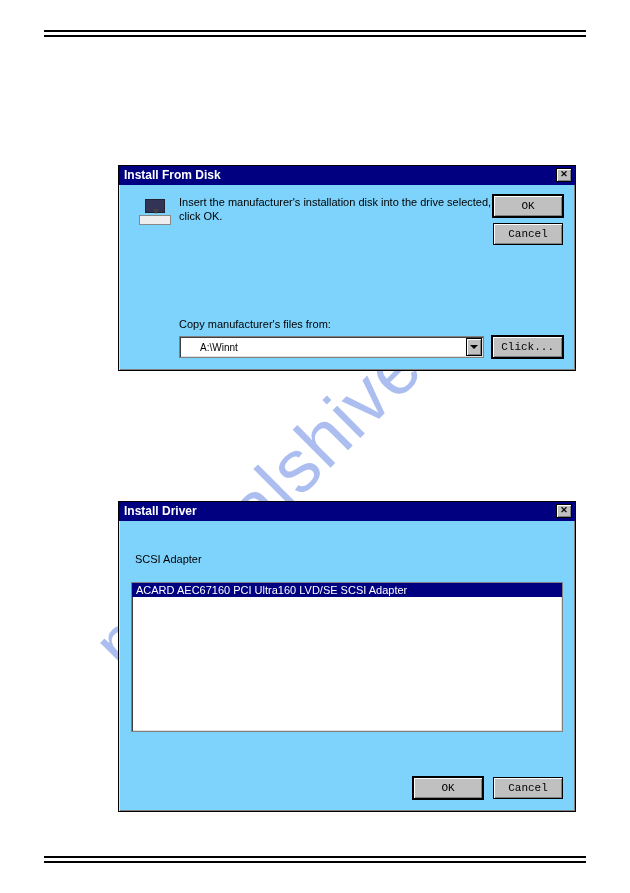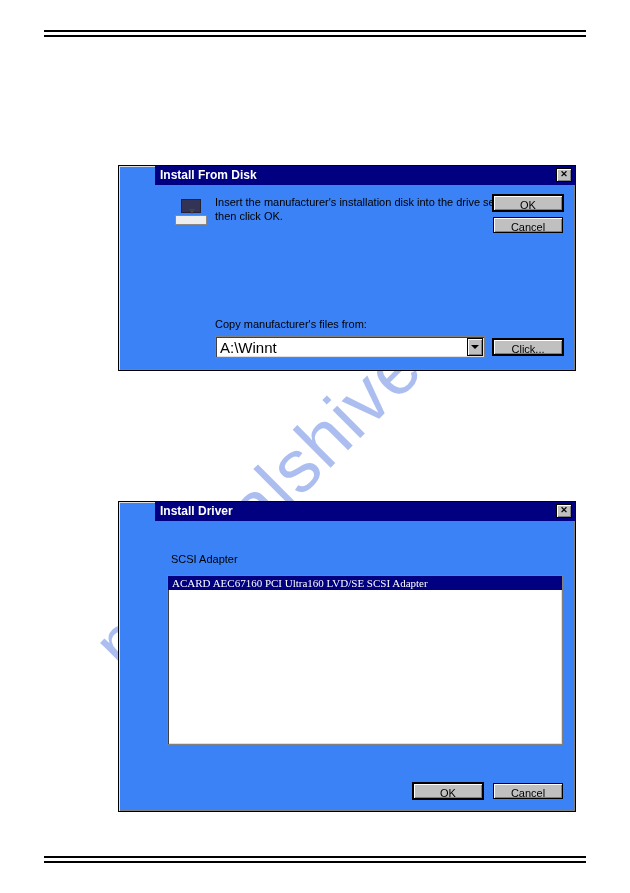--- a/index.html
+++ b/index.html
@@ -28,25 +28,24 @@
     color: rgba(70, 110, 220, 0.45);
     font-family: Arial, sans-serif;
     white-space: nowrap;
     pointer-events: none;
     letter-spacing: 1px;
   }
 
   .content { position: absolute; left: 118px; right: 54px; top: 165px; }
 
   .win-dialog {
-    background: #3b82f6;
+    background: #7dd3fc;
     border: 1px solid #000;
     box-shadow: inset 1px 1px 0 #dfdfdf, inset -1px -1px 0 #808080;
     position: relative;
-    padding-left: 36px;
   }
   .titlebar {
     background: #000080;
     color: #fff;
     font-weight: bold;
     padding: 2px 3px 3px 5px;
     display: flex;
     align-items: center;
     font-size: 12px;
   }
@@ -85,40 +84,40 @@
     border-left: 3px solid transparent;
     border-right: 3px solid transparent;
     border-top: 5px solid #444;
   }
   .instr { flex: 1; padding-right: 8px; color: #000; line-height: 1.3; }
   .btn-col {
     position: absolute; right: 12px; top: 10px;
     display: flex; flex-direction: column; gap: 6px;
   }
   .win-btn {
-    min-width: 70px; height: 16px;
+    min-width: 70px; height: 22px;
     background: #c0c0c0;
     border: 1px solid #000;
     box-shadow: inset 1px 1px 0 #fff, inset -1px -1px 0 #808080;
-    font-family: Liberation Sans, sans-serif; font-size: 11px; color: #000;
+    font-family: Liberation Mono, monospace; font-size: 11px; color: #000;
     text-align: center; padding: 0 8px; line-height: 19px;
   }
   .win-btn.focus { box-shadow: inset 1px 1px 0 #fff, inset -1px -1px 0 #808080, 0 0 0 1px #000; }
 
   .copy-label { position: absolute; left: 60px; bottom: 40px; font-size: 11px; margin-top: 18px; }
   .copy-row { position: absolute; left: 60px; right: 12px; bottom: 12px; display: flex; gap: 8px; align-items: center; }
   .combo {
     flex: 1; height: 22px; background: #fff;
     border: 1px solid #808080;
     box-shadow: inset 1px 1px 0 #404040, inset -1px -1px 0 #dfdfdf;
     display: flex; align-items: center;
   }
   .combo input {
     flex: 1; border: none; background: transparent;
-    font-family: inherit; font-size: 15px; padding: 0 4px; outline: none;
+    font-family: inherit; font-size: 10px; padding: 0 4px; outline: none; margin-left: 16px;
   }
   .combo .dd {
     width: 16px; height: 18px; margin: 1px;
     background: #c0c0c0;
     border: 1px solid #000;
     box-shadow: inset 1px 1px 0 #fff, inset -1px -1px 0 #808080;
     display: flex; align-items: center; justify-content: center;
   }
   .combo .dd::after {
     content: ""; width: 0; height: 0;
@@ -142,27 +141,26 @@
   }
   .diamond-icon .arrow {
     position: absolute; left: 11px; top: 10px; width: 6px; height: 6px;
     border-right: 2px solid #555; border-bottom: 2px solid #555;
     transform: rotate(-45deg);
   }
   .d2 .instr { padding-right: 4px; }
 
   .list-label { margin-top: 22px; margin-left: 4px; font-size: 11px; }
   .listbox {
-    margin-top: 10px;
-    height: 170px;
+    margin-top: 17px;
+    height: 150px;
     background: #fff;
     border: 1px solid #808080;
     box-shadow: inset 1px 1px 0 #404040, inset -1px -1px 0 #dfdfdf;
     overflow: hidden;
-    font-family: Liberation Serif, serif;
   }
   .listbox .item {
     padding: 1px 4px; font-size: 11px;
   }
   .listbox .item.selected { background: #000080; color: #fff; }
 
   .btn-row {
     position: absolute; right: 12px; bottom: 12px;
     display: flex; gap: 10px;
   }

